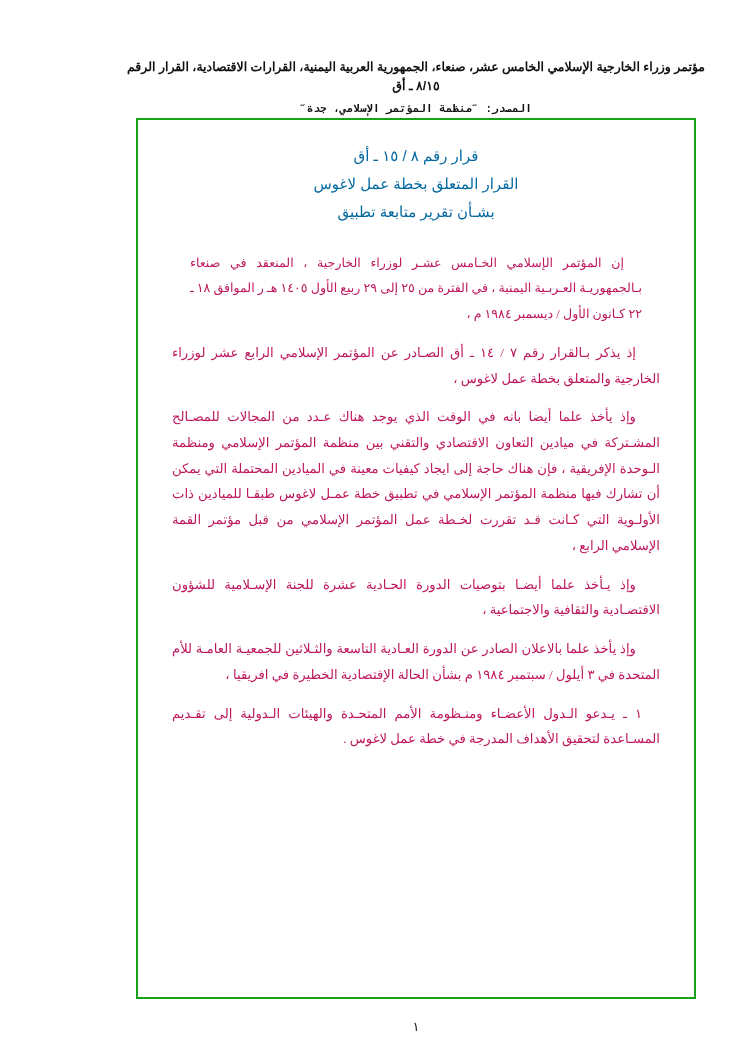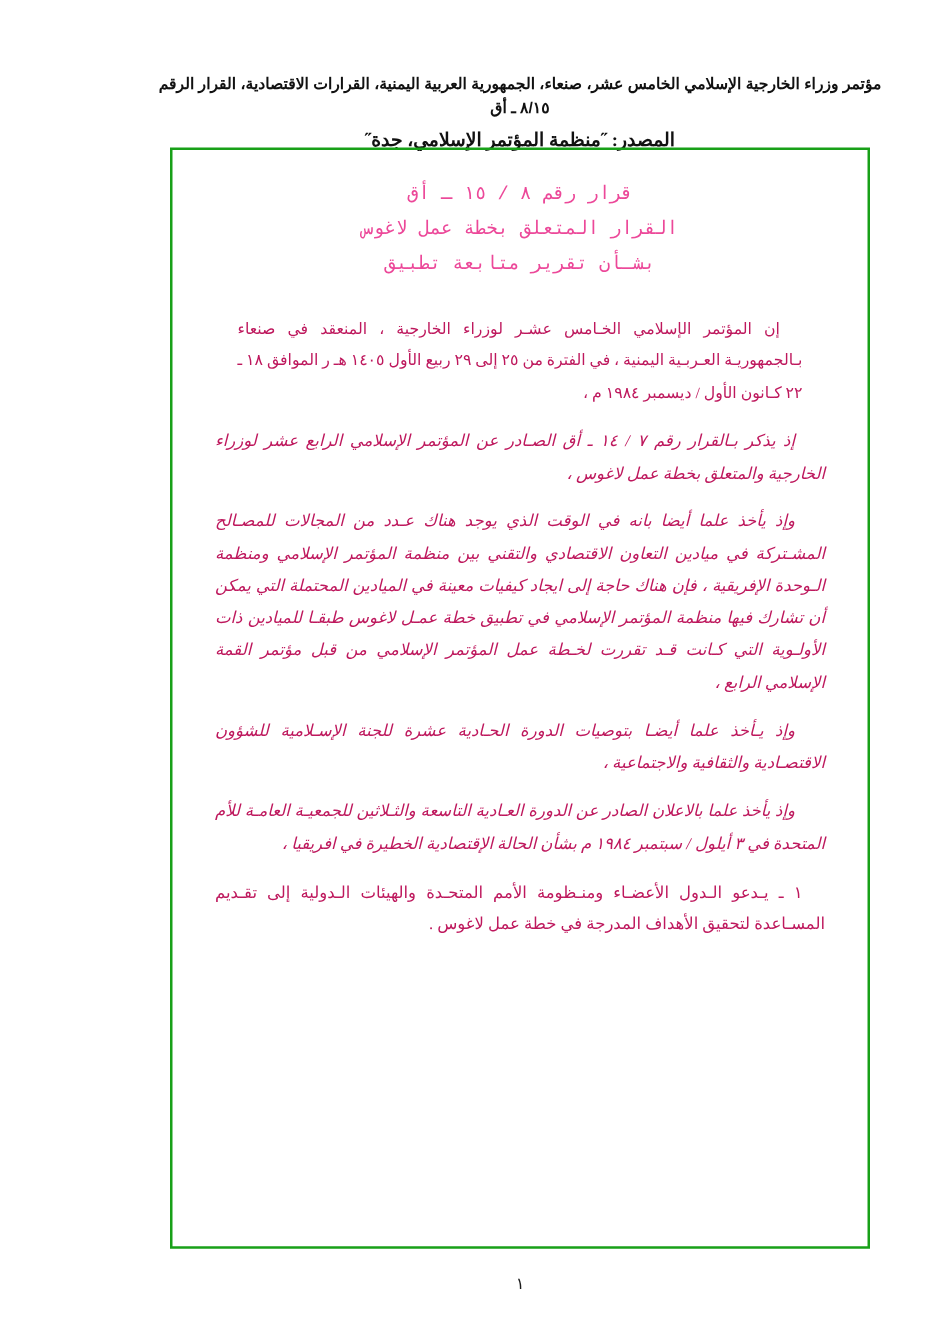--- a/index.html
+++ b/index.html
@@ -29,61 +29,60 @@
   }
   .header-title {
     font-family: "Liberation Sans", sans-serif;
     font-weight: bold;
     font-size: 12.5px;
     line-height: 1.5;
     color: #111111;
     letter-spacing: 0;
   }
   .header-source {
-    font-family: Liberation Serif, serif;
+    font-family: Liberation Mono, monospace;
     font-weight: bold;
-    font-size: 15px;
+    font-size: 11px;
     line-height: 1.6;
     color: #111111;
     margin-top: 5px;
   }
   .frame {
     position: absolute;
     top: 118px;
     right: 56px;
     left: 56px;
     bottom: 62px;
     border: 2.5px solid #18a018;
     box-sizing: border-box;
     padding: 22px 34px 20px 34px;
     overflow: hidden;
   }
   .doc-title {
     text-align: center;
-    font-family: Liberation Mono, monospace;
+    font-family: Liberation Sans, sans-serif;
     font-size: 15px;
     line-height: 1.85;
-    color: #ec4899;
+    color: #0369a1;
     margin-bottom: 4px;
   }
   .doc-title div {
     white-space: nowrap;
   }
   .para {
     text-align: justify;
     text-align-last: right;
     font-size: 13.2px;
     line-height: 1.95;
     margin: 13px 0 0 0;
     color: #be185d;
     text-indent: 18px;
   }
   .para.indent-strong {
     text-indent: 24px;
-    font-style: italic;
   }
   .para.small {
     font-size: 12.6px;
     line-height: 2.0;
     margin-top: 20px;
   }
   .para.preamble {
     margin: 26px 0 0 0;
     padding: 0 18px;
     letter-spacing: 0.2px;

